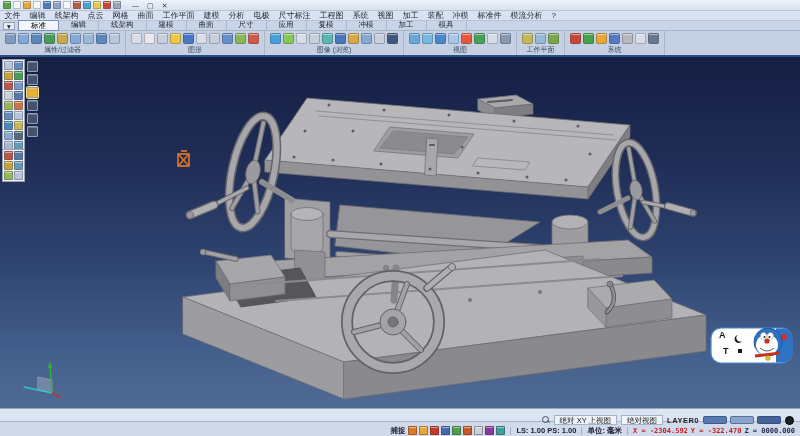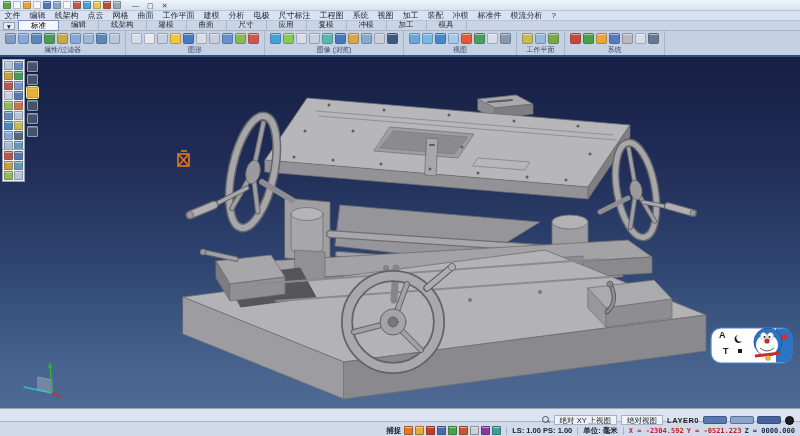--- a/index.html
+++ b/index.html
@@ -517,21 +517,21 @@
           <span class="snap-ic" style="background: rgb(200, 208, 220);"></span>
           <span class="snap-ic" style="background: rgb(136, 56, 160);"></span>
           <span class="snap-ic" style="background: rgb(56, 160, 160);"></span>
         </span>
       <span class="sep"></span>
       <span>LS: 1.00 PS: 1.00</span>
       <span class="sep"></span>
       <span>单位: 毫米</span>
       <span class="sep"></span>
       <span class="coord red">X = -2304.592</span>
-      <span class="coord red">Y = -0521.223</span>
+      <span class="coord red">Y = -322.470</span>
       <span class="coord dark">Z = 0000.000</span>
     </div>
   </div>
 
   <div class="taskbar">
     <span class="seg"></span>
   </div>
 
 </div>
 

